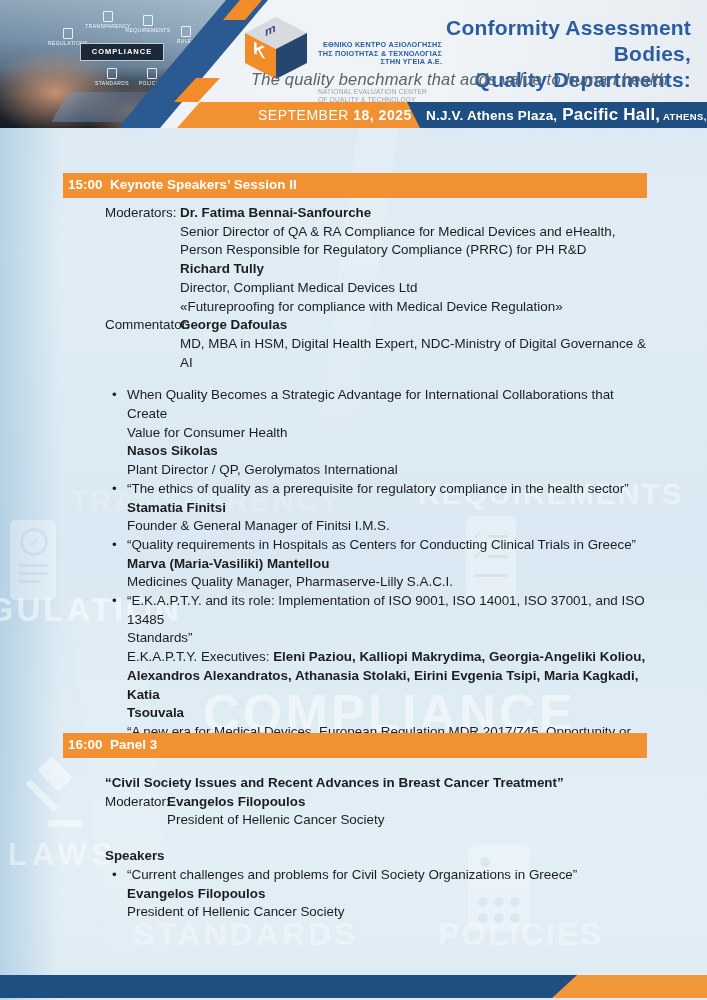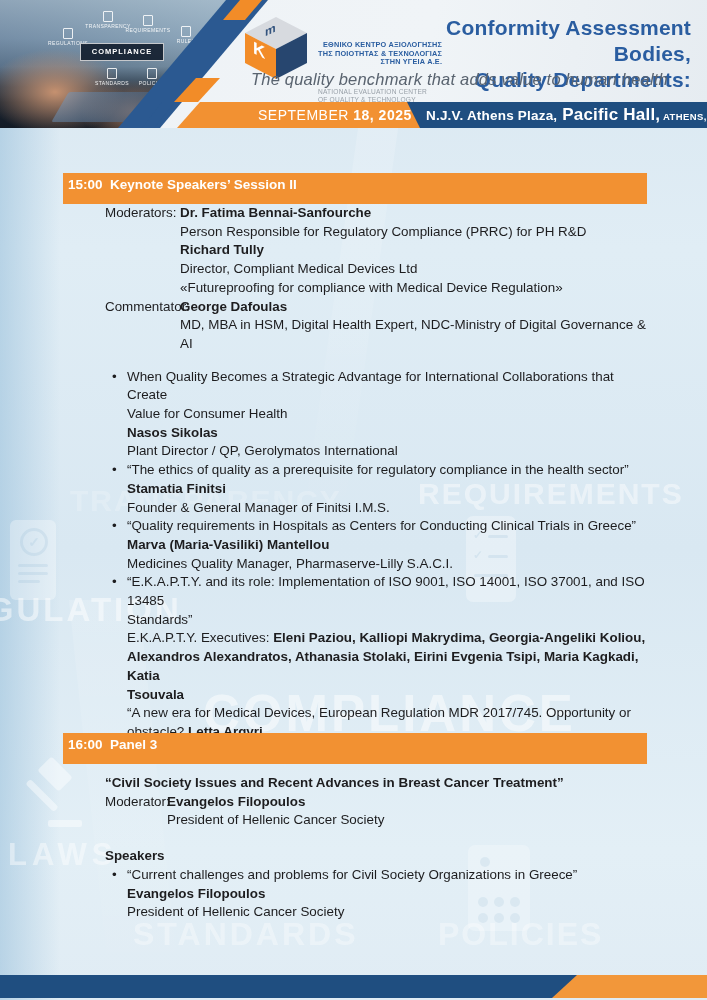--- a/index.html
+++ b/index.html
@@ -85,21 +85,21 @@
       clip-path:polygon(35px 0,243px 0,256px 26px,12px 26px);}
   .datebar-orange .txt{position:absolute;left:93px;top:0;line-height:26px;color:#fff;font-size:14px;letter-spacing:.5px;white-space:nowrap;}
   .datebar-blue{position:absolute;left:398px;top:102px;width:309px;height:26px;background:#1f4e80;
       clip-path:polygon(9px 0,309px 0,309px 26px,22px 26px);}
   .datebar-blue .txt{position:absolute;left:28px;top:0;line-height:26px;color:#fff;white-space:nowrap;}
   .v-name{font-size:13.5px;font-weight:bold;letter-spacing:.2px;}
   .v-hall{font-size:17px;font-weight:bold;letter-spacing:.2px;}
   .v-city{font-size:9.5px;font-weight:bold;letter-spacing:.4px;}
 
   
-  .bar{position:absolute;left:63px;width:584px;height:31px;background:#f29132;color:#fff;
+  .bar{position:absolute;left:63px;width:584px;height:25px;background:#f29132;color:#fff;
       font-size:13.5px;font-weight:bold;line-height:24px;}
   #bar1{top:173px;} #bar2{top:733px;}
   .bar .time{display:inline-block;margin-left:5px;width:42px;}
   
   .content{position:absolute;left:105px;width:552px;color:#1d1d1f;font-size:13.4px;}
   #session1-lines{top:204px;} #session2-lines{top:774px;}
   .line{position:relative;line-height:18.7px;min-height:18.7px;}
   .line.col{padding-left:75px;} .line.col2{padding-left:62px;}
   .line.bullet,.line.btext{padding-left:22px;}
   .line.gap{margin-top:14px;} #session2-lines .line.gap{margin-top:17px;}
@@ -205,20 +205,21 @@
     <div class="datebar-blue">
       <div class="txt"><span class="v-name">N.J.V. Athens Plaza,</span><span class="v-hall"> Pacific Hall,</span><span class="v-city"> ATHENS, GREECE</span></div>
     </div>
   </div>
 
   <div class="bar" id="bar1">
     <span class="time">15:00</span><span>Keynote Speakers’ Session II</span>
   </div>
   <div class="content" id="session1-lines">
       <div class="line label"><span class="lab">Moderators:</span><span class="b">Dr. Fatima Bennai-Sanfourche</span></div>
+      <div class="line col"><span>Senior Director of QA &amp; RA Compliance for Medical Devices and eHealth,</span></div>
       <div class="line col"><span>Person Responsible for Regulatory Compliance (PRRC) for PH R&amp;D</span></div>
       <div class="line col"><span class="b">Richard Tully</span></div>
       <div class="line col"><span>Director, Compliant Medical Devices Ltd</span></div>
       <div class="line col"><span>«Futureproofing for compliance with Medical Device Regulation»</span></div>
       <div class="line label"><span class="lab">Commentator:</span><span class="b">George Dafoulas</span></div>
       <div class="line col"><span>MD, MBA in HSM, Digital Health Expert, NDC-Ministry of Digital Governance &amp; AI</span></div>
       <div class="line bullet gap"><span class="dot">•</span><span>When Quality Becomes a Strategic Advantage for International Collaborations that Create</span></div>
       <div class="line btext"><span>Value for Consumer Health</span></div>
       <div class="line btext"><span class="b">Nasos Sikolas</span></div>
       <div class="line btext"><span>Plant Director / QP, Gerolymatos International</span></div>

